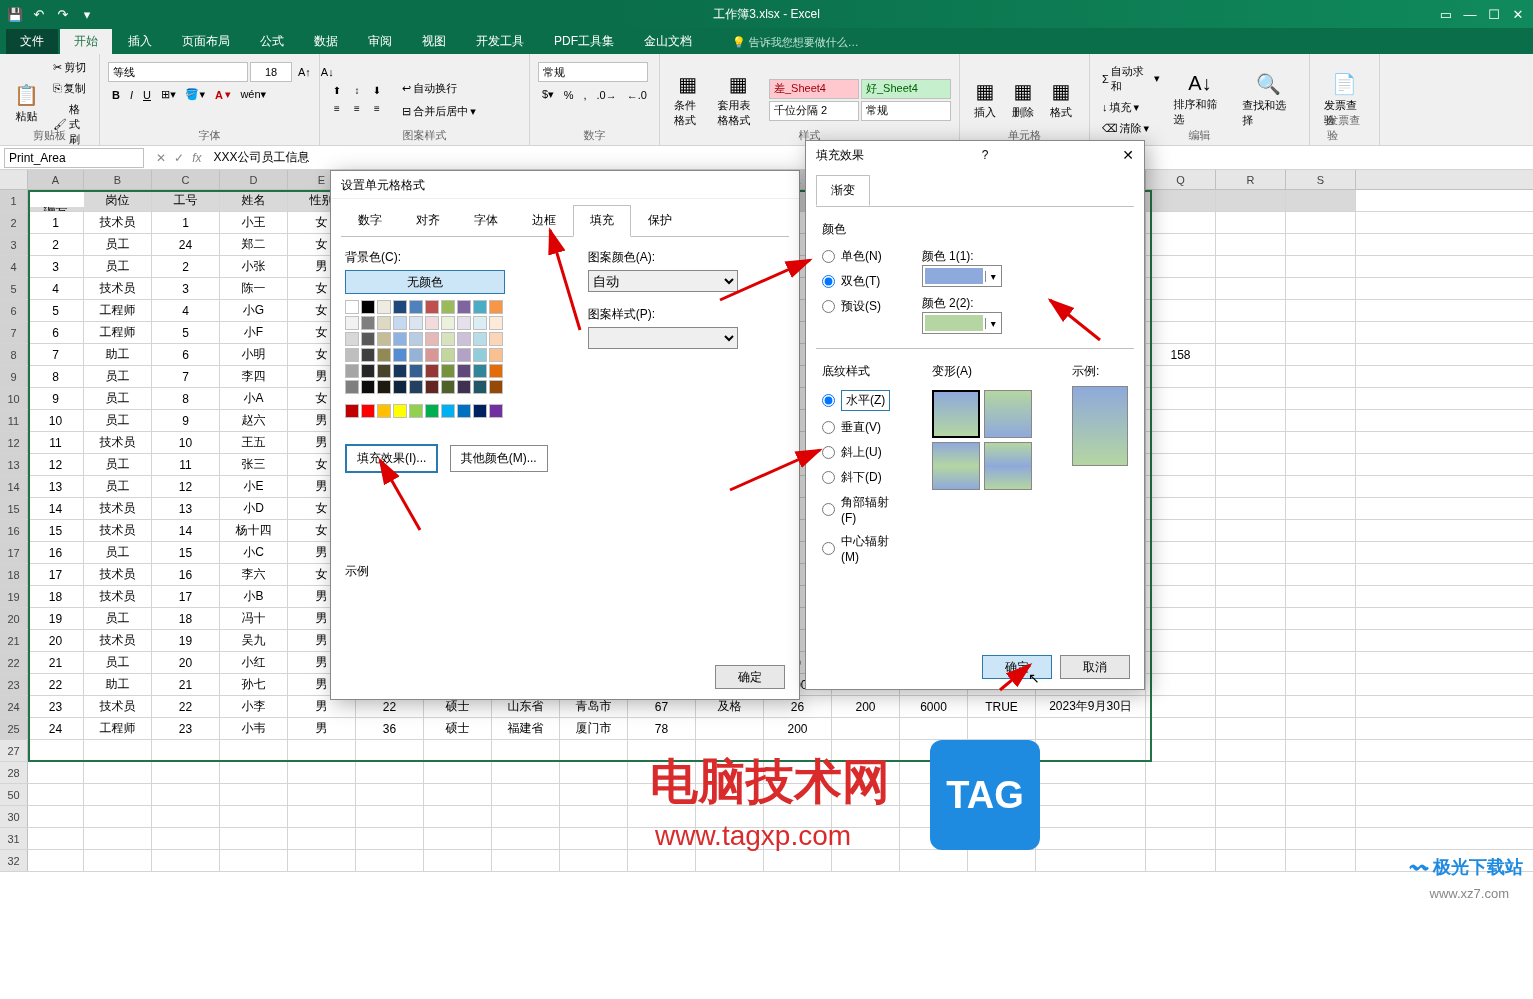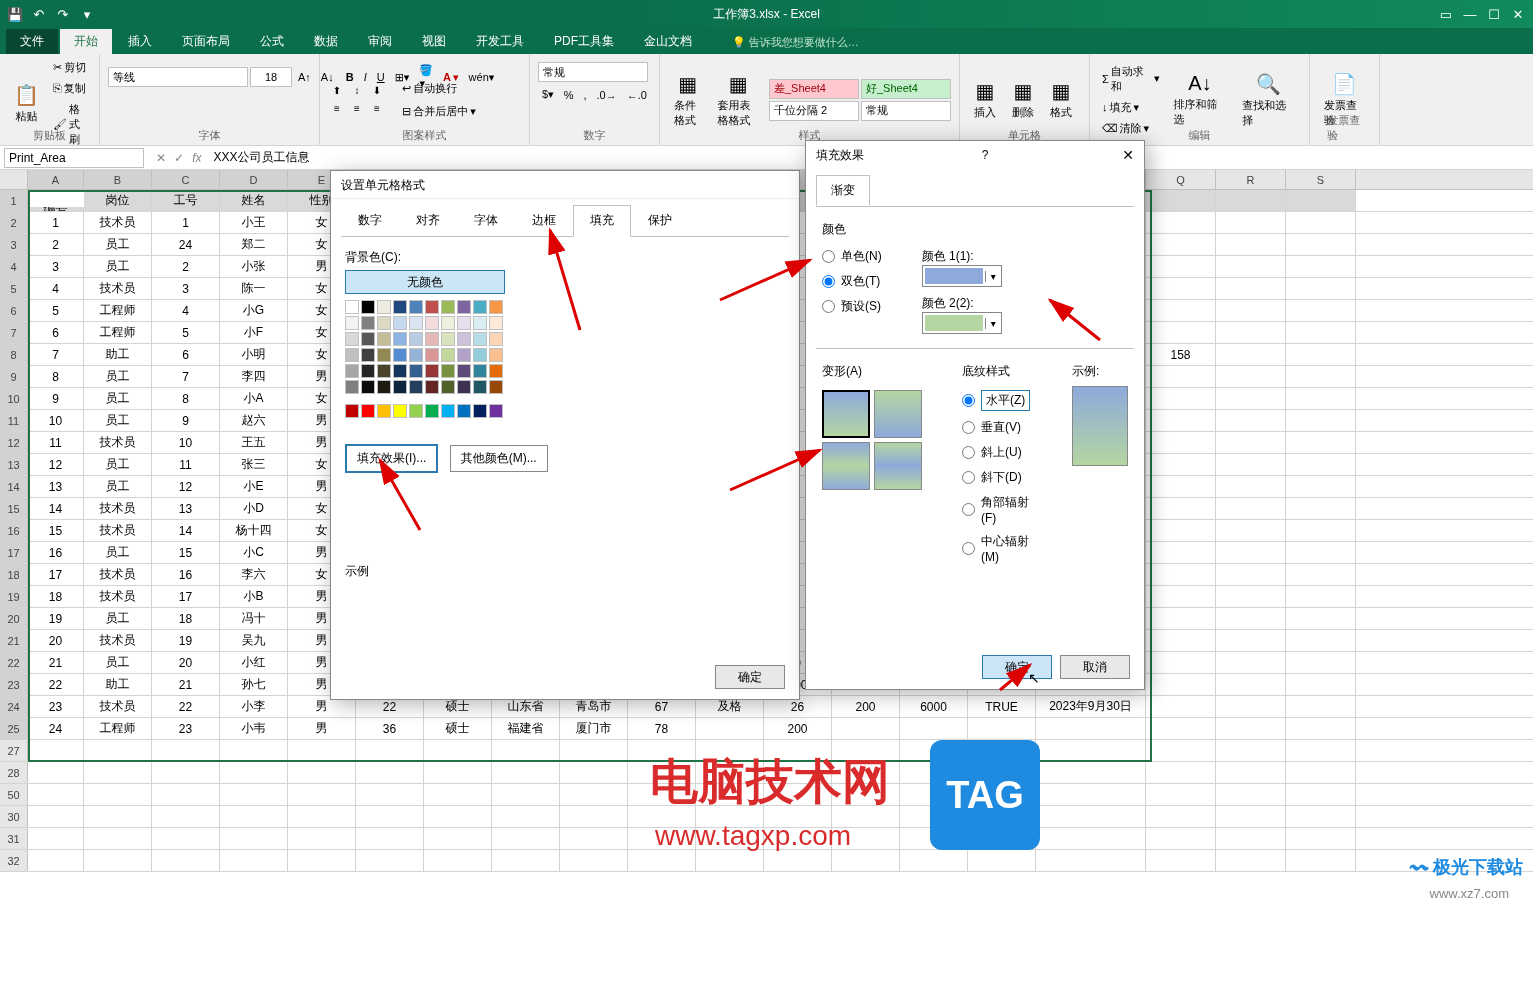--- a/index.html
+++ b/index.html
@@ -148,21 +148,21 @@
         </div>
       <div style="display:flex;flex-direction:column;gap:2px">
         <div class="btn-sm">✂ <span>剪切</span></div>
         <div class="btn-sm">⎘ <span>复制</span></div>
         <div class="btn-sm">🖌 <span>格式刷</span></div>
       </div>
     </div>
     <div class="rgroup-label">剪贴板</div>
   </div>
   <div class="rgroup" style="width:220px">
-    <div style="display:flex;flex-direction:row;gap:4px;padding-top:4px">
+    <div style="display:flex;flex-direction:column;gap:4px;padding-top:4px">
       <div class="font-row">
         <input class="font-select" value="等线" style="">
         <input class="size-select" value="18" style="">
         <span class="btn-sm">A↑</span>
         <span class="btn-sm">A↓</span>
       </div>
       <div class="font-row">
         <span class="btn-sm">
             <b>B</b>
           </span>
@@ -1102,20 +1102,26 @@
               <div class="pal-sw" style="background: rgb(0, 112, 192);"></div>
               <div class="pal-sw" style="background: rgb(0, 32, 96);"></div>
               <div class="pal-sw" style="background: rgb(112, 48, 160);"></div>
             </div>
           </div>
         <div style="margin-top:14px">
           <button class="fill-effect-btn">填充效果(I)...</button>
           <button class="other-color-btn">其他颜色(M)...</button>
         </div>
       </div>
+      <div>
+        <div>图案颜色(A):</div>
+        <select class="pattern-sel"><option>自动</option></select>
+        <div style="margin-top:14px">图案样式(P):</div>
+        <select class="pattern-sel"><option></option></select>
+      </div>
     </div>
     <div style="margin-top:90px">示例</div>
   </div>
   <div class="dlg-footer">
     <button class="dlg-btn">确定</button>
   </div>
 </div>
 
 <div class="dlg2">
   <div class="dlg2-hdr">
@@ -1150,54 +1156,54 @@
         <div style="margin-top:8px">颜色 2(2):</div>
         <div class="color-dd">
             <div class="sw" style="background:#b5d6a2"></div>
             <div class="ar">▾</div>
           </div>
       </div>
     </div>
   </div>
   <div class="d2-section" style="display:flex;gap:30px">
     <div>
+      <div style="margin-bottom:10px">底纹样式</div>
+      <div class="radio-row">
+          <input type="radio" checked="" style="">
+          <span style="border:1px solid #2a7ab0;padding:1px 4px">水平(Z)</span>
+        </div>
+      <div class="radio-row">
+          <input type="radio" style="">
+          <span>垂直(V)</span>
+        </div>
+      <div class="radio-row">
+          <input type="radio" style="">
+          <span>斜上(U)</span>
+        </div>
+      <div class="radio-row">
+          <input type="radio" style="">
+          <span>斜下(D)</span>
+        </div>
+      <div class="radio-row">
+          <input type="radio" style="">
+          <span>角部辐射(F)</span>
+        </div>
+      <div class="radio-row">
+          <input type="radio" style="">
+          <span>中心辐射(M)</span>
+        </div>
+    </div>
+    <div>
       <div style="margin-bottom:10px">变形(A)</div>
       <div class="variant-grid">
         <div class="variant var-sel" style="background:linear-gradient(#8ea9db,#b5d6a2)"></div>
         <div class="variant" style="background:linear-gradient(#b5d6a2,#8ea9db)"></div>
         <div class="variant" style="background:linear-gradient(#8ea9db,#b5d6a2,#8ea9db)"></div>
         <div class="variant" style="background:linear-gradient(#b5d6a2,#8ea9db,#b5d6a2)"></div>
       </div>
-    </div>
-    <div>
-      <div style="margin-bottom:10px">底纹样式</div>
-      <div class="radio-row">
-          <input type="radio" checked="" style="">
-          <span style="border:1px solid #2a7ab0;padding:1px 4px">水平(Z)</span>
-        </div>
-      <div class="radio-row">
-          <input type="radio" style="">
-          <span>垂直(V)</span>
-        </div>
-      <div class="radio-row">
-          <input type="radio" style="">
-          <span>斜上(U)</span>
-        </div>
-      <div class="radio-row">
-          <input type="radio" style="">
-          <span>斜下(D)</span>
-        </div>
-      <div class="radio-row">
-          <input type="radio" style="">
-          <span>角部辐射(F)</span>
-        </div>
-      <div class="radio-row">
-          <input type="radio" style="">
-          <span>中心辐射(M)</span>
-        </div>
     </div>
     <div>
       <div>示例:</div>
       <div class="sample-box" style="background:linear-gradient(#8ea9db,#b5d6a2)"></div>
     </div>
   </div>
   <div class="d2-footer">
     <button class="dlg-btn d2-ok">确定</button>
     <button class="dlg-btn">取消</button>
   </div>

